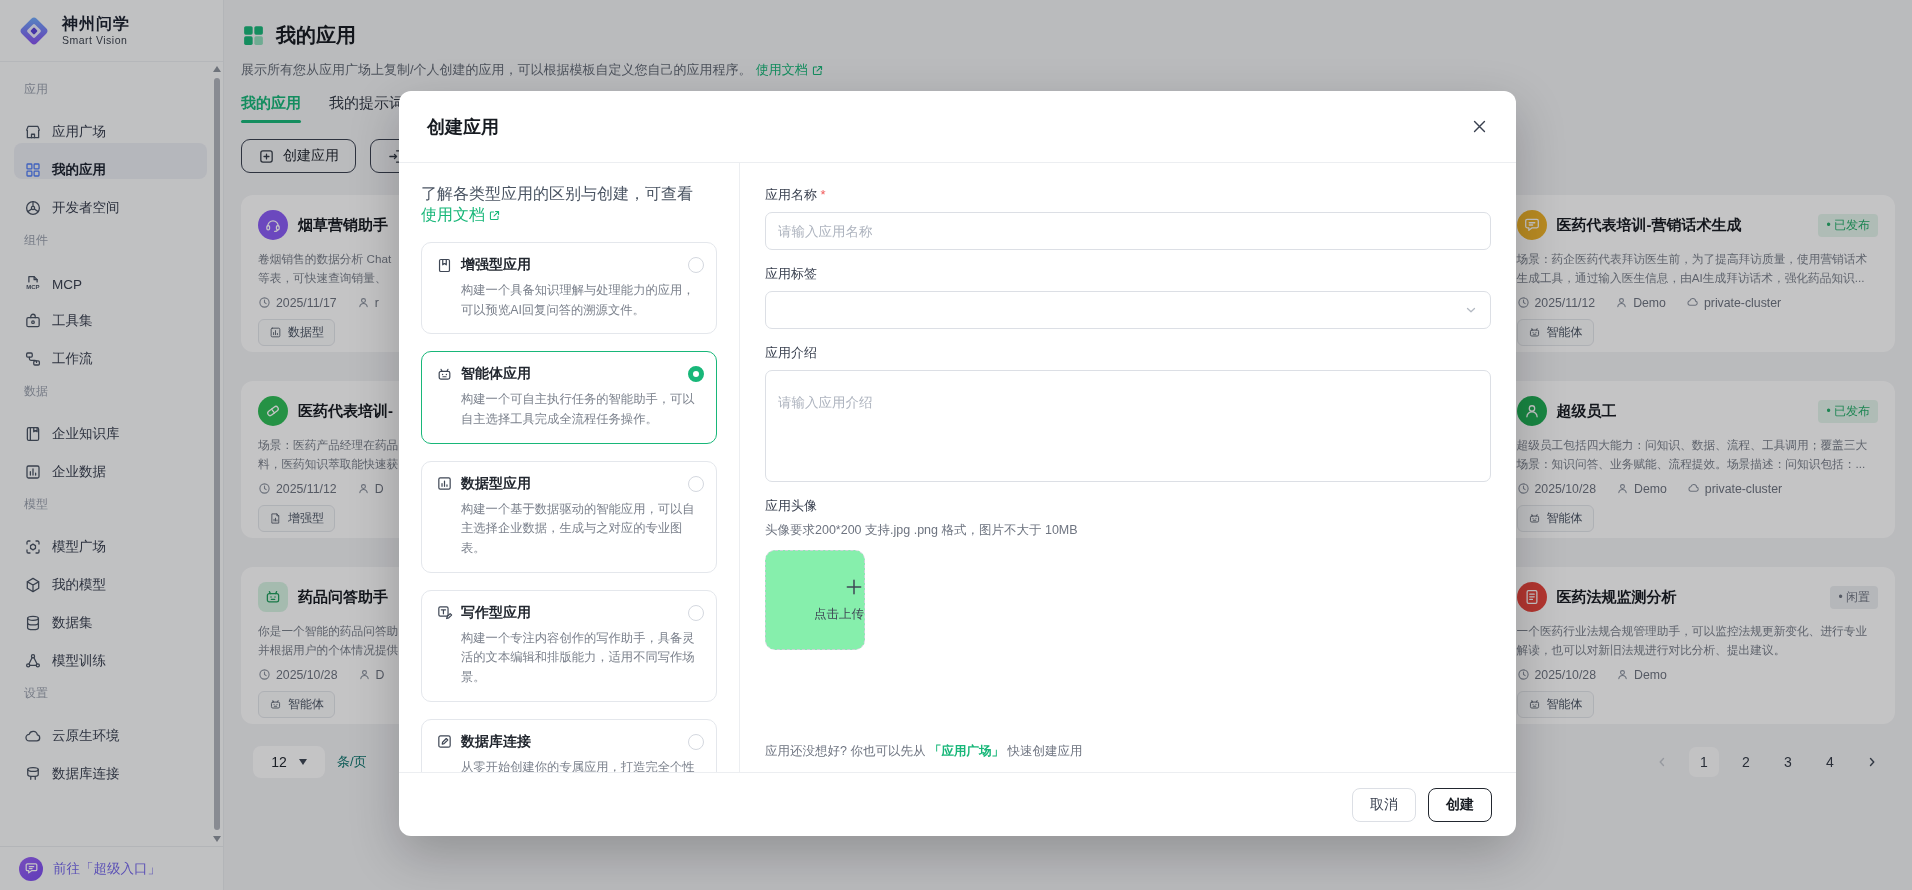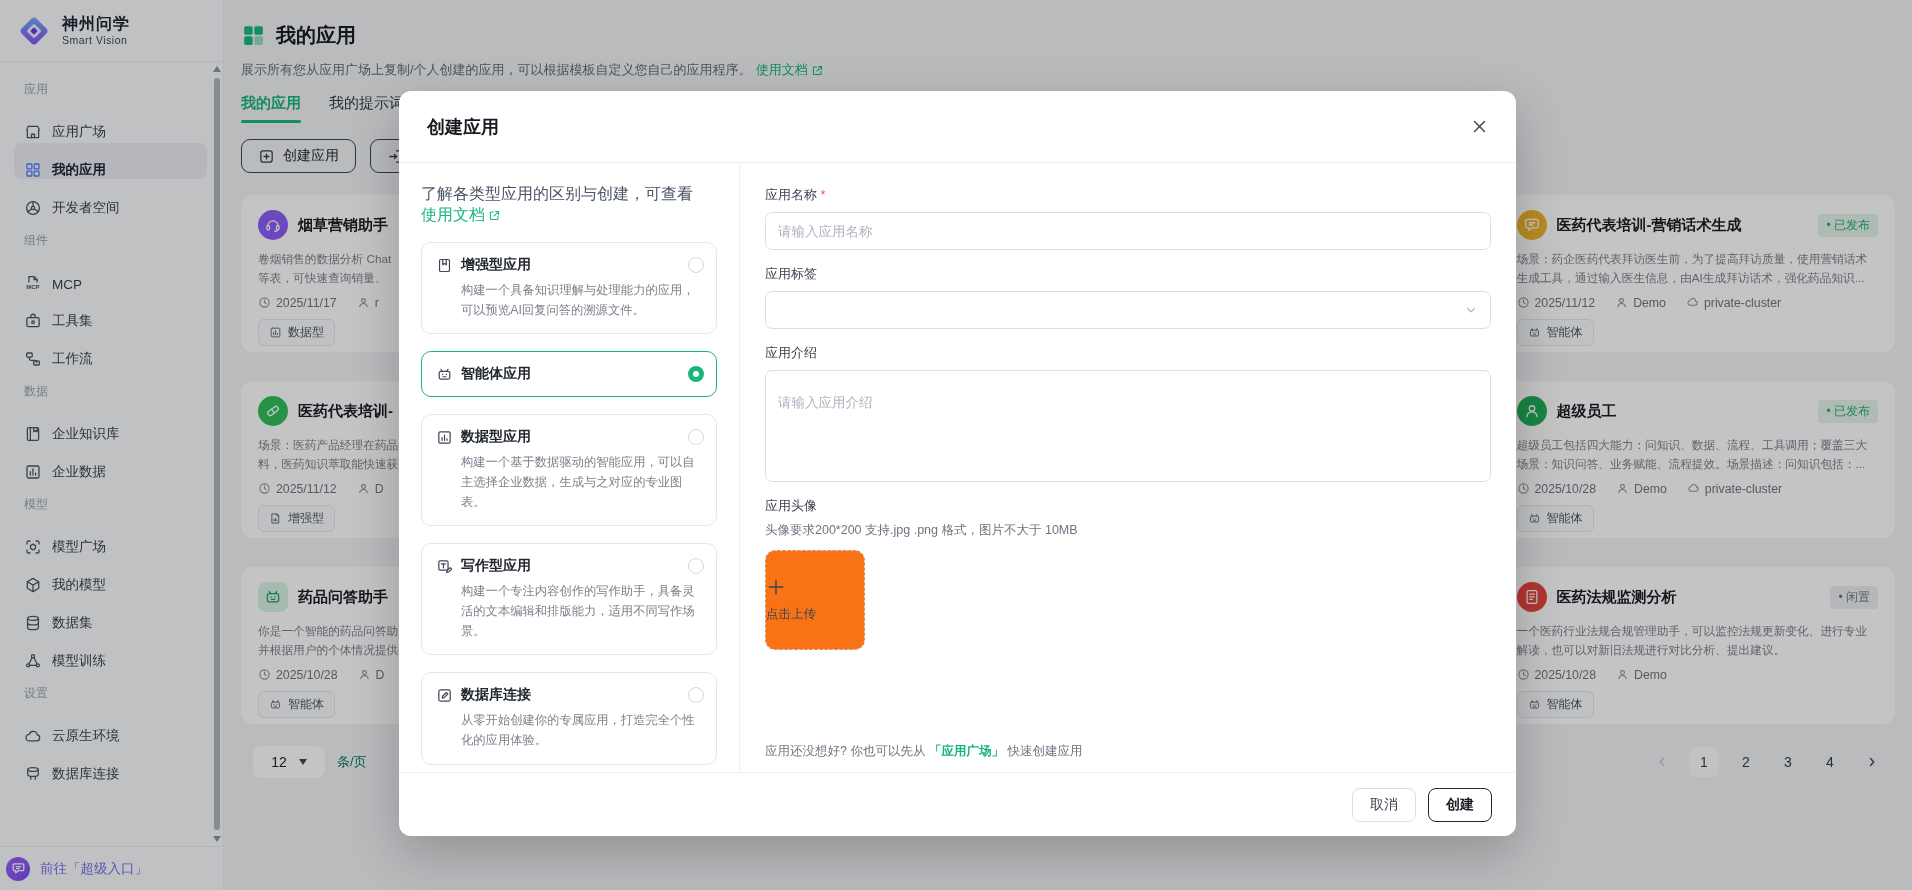--- a/index.html
+++ b/index.html
@@ -19,21 +19,21 @@
   .nav-section-label{font-size:12px;color:#9aa1ad;margin:15px 10px 7px}
   .nav-item{display:flex;align-items:flex-end;gap:10px;height:36px;padding:0 10px;border-radius:8px;font-size:13.5px;color:#3a4150;cursor:pointer;margin-bottom:2px}
   .nav-item.active{background:#eceef4;color:#1c2330;font-weight:bold}
   .nav-icon{width:18px;height:18px;color:#495362;flex:none}
   .nav-item.active .nav-icon{color:#4e7cf6}
   .sb-scroll{position:absolute;right:2px;top:66px;bottom:48px;width:9px}
   .sb-up,.sb-down{position:absolute;left:1px;width:0;height:0;border-left:4px solid transparent;border-right:4px solid transparent}
   .sb-up{top:0;border-bottom:6px solid #8f959e}
   .sb-down{bottom:0;border-top:6px solid #8f959e}
   .sb-thumb{position:absolute;left:1.5px;top:12px;bottom:12px;width:6px;background:#b1b5bd;border-radius:3px}
-  .sidebar-footer{height:44px;flex:none;border-top:1px solid #e9ebee;display:flex;align-items:center;gap:10px;padding:0 6px;font-size:13.5px;color:#7668ea;cursor:pointer;background:#fafbfc}
+  .sidebar-footer{height:44px;flex:none;border-top:1px solid #e9ebee;display:flex;align-items:center;gap:10px;padding:0 19px;font-size:13.5px;color:#7668ea;cursor:pointer;background:#fafbfc}
   .se-icon{width:24px;height:24px;flex:none;border-radius:50%;background:linear-gradient(135deg,#9a63f5,#7b4df0);display:flex;align-items:center;justify-content:center;padding:4.5px;color:#fff}
 
   
   main{flex:1;min-width:0;padding:22px 17px 0;position:relative}
   .page-title-row{display:flex;align-items:center;gap:10px}
   .title-icon{width:25px;height:25px}
   .page-title{font-size:20px;font-weight:bold;color:#171b21}
   .subtitle{margin-top:12px;font-size:13px;color:#646b76;display:flex;align-items:center;gap:4px}
   .doc-link{color:#18b779;display:inline-flex;align-items:center;gap:3px;cursor:pointer;text-decoration:none;font-weight:normal}
   .ext-icon{width:13px;height:13px;display:inline-block}
@@ -110,21 +110,21 @@
   .form-panel{flex:1;min-width:0;display:flex;flex-direction:column;padding:20px 25px 0}
   .f-label{font-size:13px;color:#3a4150;margin:15px 0 8px}
   .f-label:first-child{margin-top:3px}
   .req::after{content:" *";color:#f05a5a}
   .f-input,.f-textarea{width:100%;border:1px solid #dcdfe5;border-radius:7px;font-size:13.5px;color:#22272f;background:#fff;outline:none;font-family:inherit}
   .f-input{height:38px;padding:0 12px}
   .f-input::placeholder,.f-textarea::placeholder{color:#aeb4bf}
   .f-select{height:38px;border:1px solid #dcdfe5;border-radius:7px;display:flex;align-items:center;padding:0 12px;cursor:pointer;background:#fff}
   .f-textarea{height:112px;padding:23px 12px;resize:none}
   .avatar-hint{font-size:12.5px;color:#6e7480;margin:-1px 0 11px}
-  .upload-box{width:100px;height:100px;border:1px dashed #ccd1d9;border-radius:10px;display:flex;flex-direction:column;align-items:flex-start;justify-content:center;gap:9px;color:#3f4755;cursor:pointer;background:#f97316}
+  .upload-box{width:100px;height:100px;border:1px dashed #ccd1d9;border-radius:10px;display:flex;flex-direction:column;align-items:flex-end;justify-content:center;gap:9px;color:#3f4755;cursor:pointer;background:#86efac}
   .plus-glyph{width:20px;height:20px;color:#3f4755}
   .upload-label{font-size:12.5px}
   .form-hint{margin-top:auto;padding-bottom:12px;font-size:12.5px;color:#6e7480}
   .hint-link{color:#18b779;font-weight:bold;cursor:pointer;text-decoration:none}
   .modal-footer{height:64px;flex:none;border-top:1px solid #eceef1;display:flex;align-items:center;justify-content:flex-end;gap:12px;padding:0 24px}
   .btn-cancel,.btn-create{height:34px;padding:0 17px;border-radius:8px;background:#fff;font-size:14px;cursor:pointer;font-family:inherit}
   .btn-cancel{border:1px solid #dcdfe5;color:#3a4150}
   .btn-create{border:1.5px solid #22272f;color:#171b21;font-weight:bold}
 </style>
 </head>
@@ -811,20 +811,21 @@
                   <rect x="4.5" y="7.5" width="15" height="11" rx="2.5"></rect>
                   <path d="M8.5 7.5 7.2 4.8M15.5 7.5l1.3-2.7"></path>
                   <circle cx="9.3" cy="12" r="1" fill="currentColor" stroke="none"></circle>
                   <circle cx="14.7" cy="12" r="1" fill="currentColor" stroke="none"></circle>
                   <path d="M9.8 15.2h4.4"></path>
                 </svg>
               </span>
               <span class="type-name">智能体应用</span>
             </div>
             <span class="radio"></span>
+            <div class="type-desc">构建一个可自主执行任务的智能助手，可以自主选择工具完成全流程任务操作。</div>
           </div>
           <div class="type-card">
             <div class="type-head">
               <span class="type-icon">
                 <svg viewBox="0 0 24 24" fill="none" stroke="currentColor" stroke-width="1.7" stroke-linecap="round" stroke-linejoin="round">
                   <rect x="4" y="4" width="16" height="16" rx="2"></rect>
                   <path d="M8.5 16v-4M12 16V8.5M15.5 16v-2.2"></path>
                 </svg>
               </span>
               <span class="type-name">数据型应用</span>

